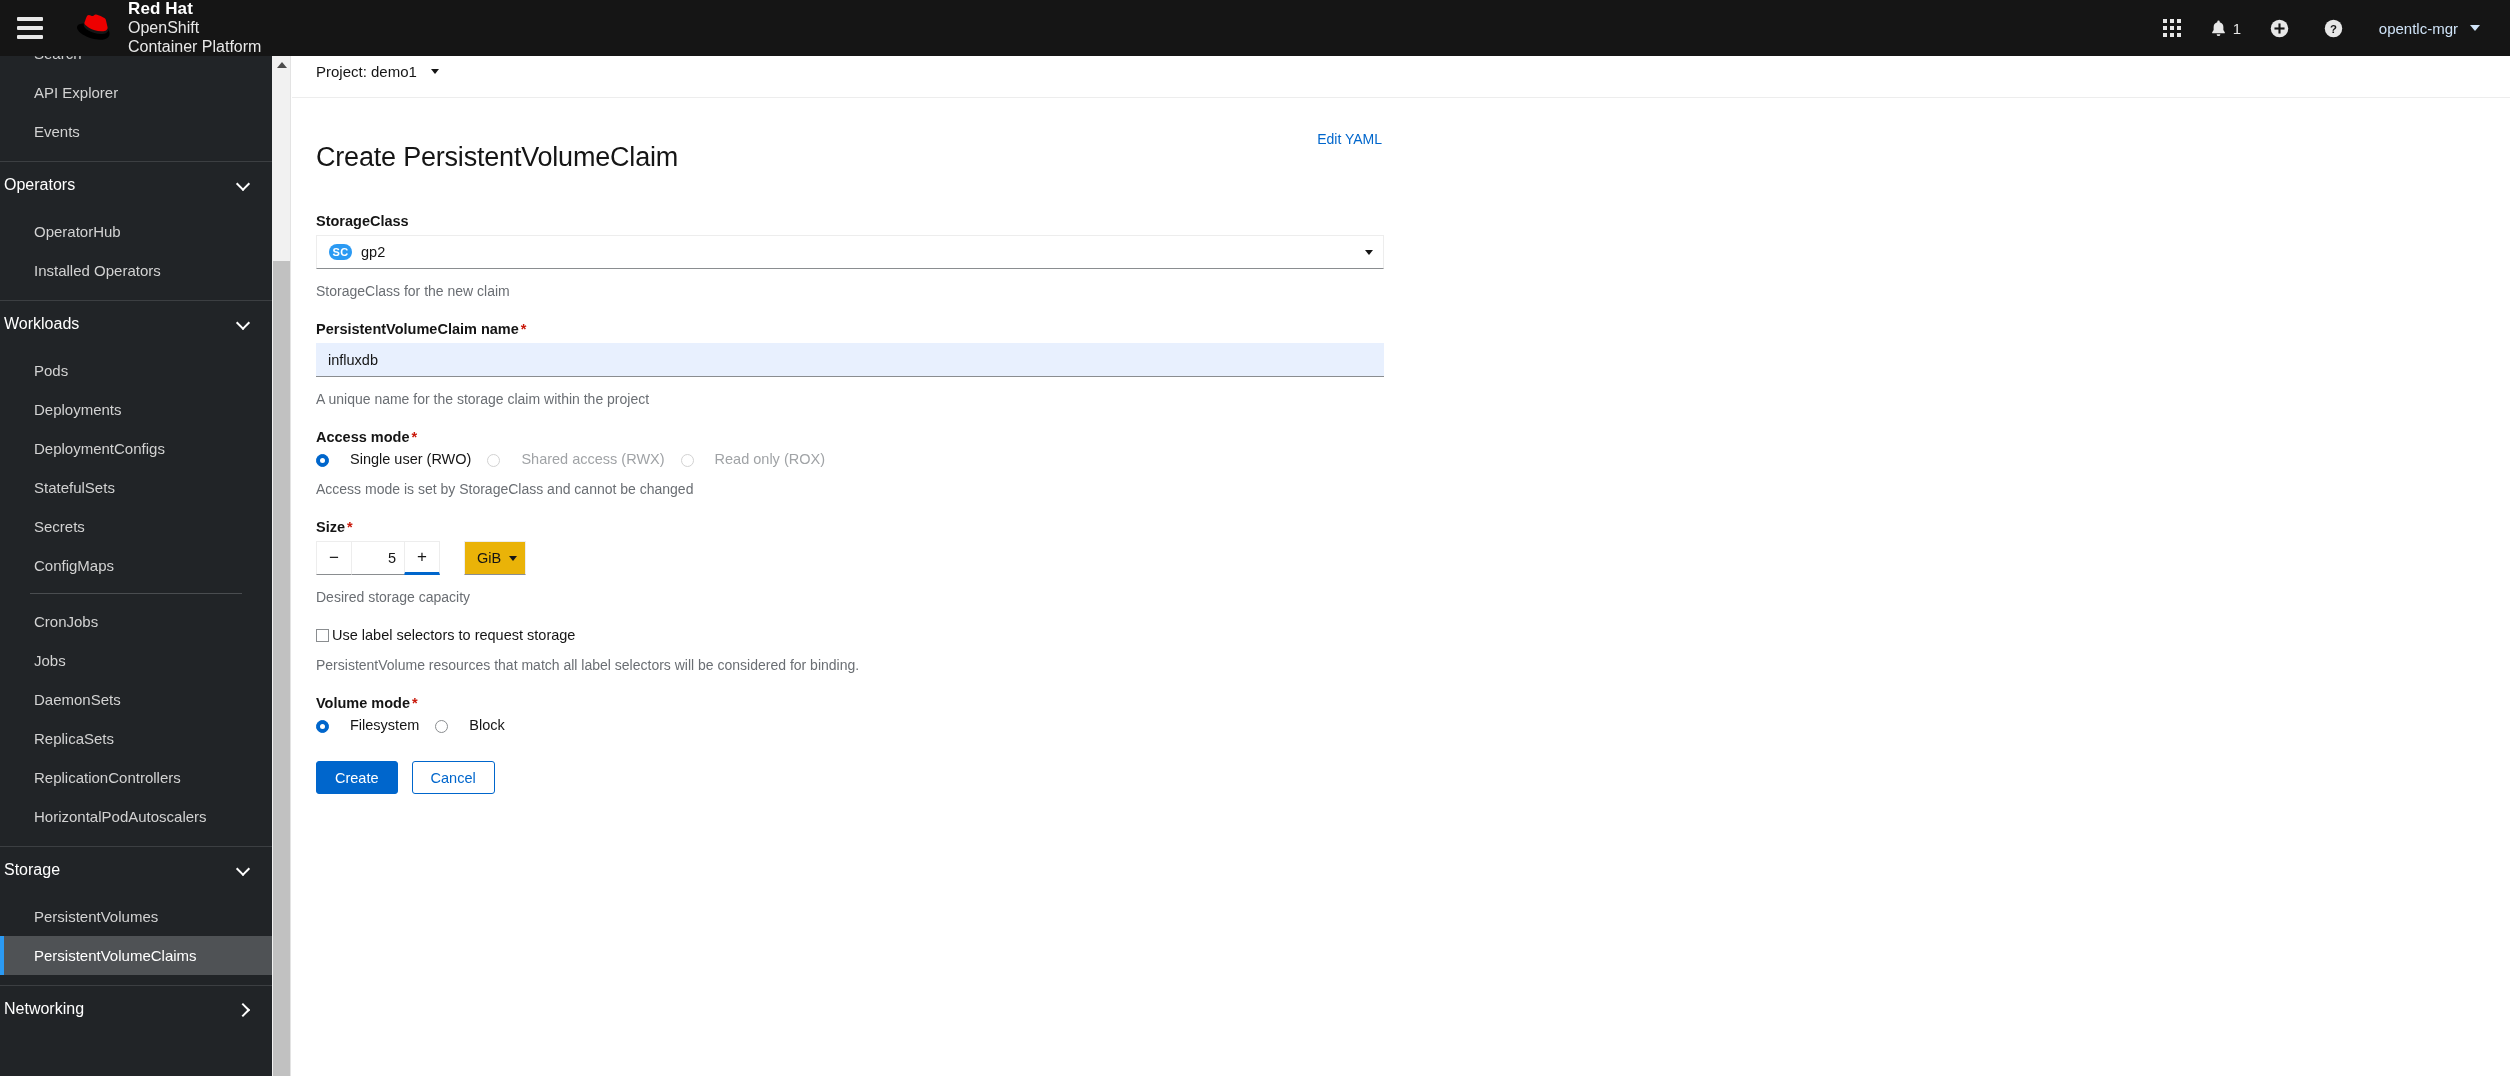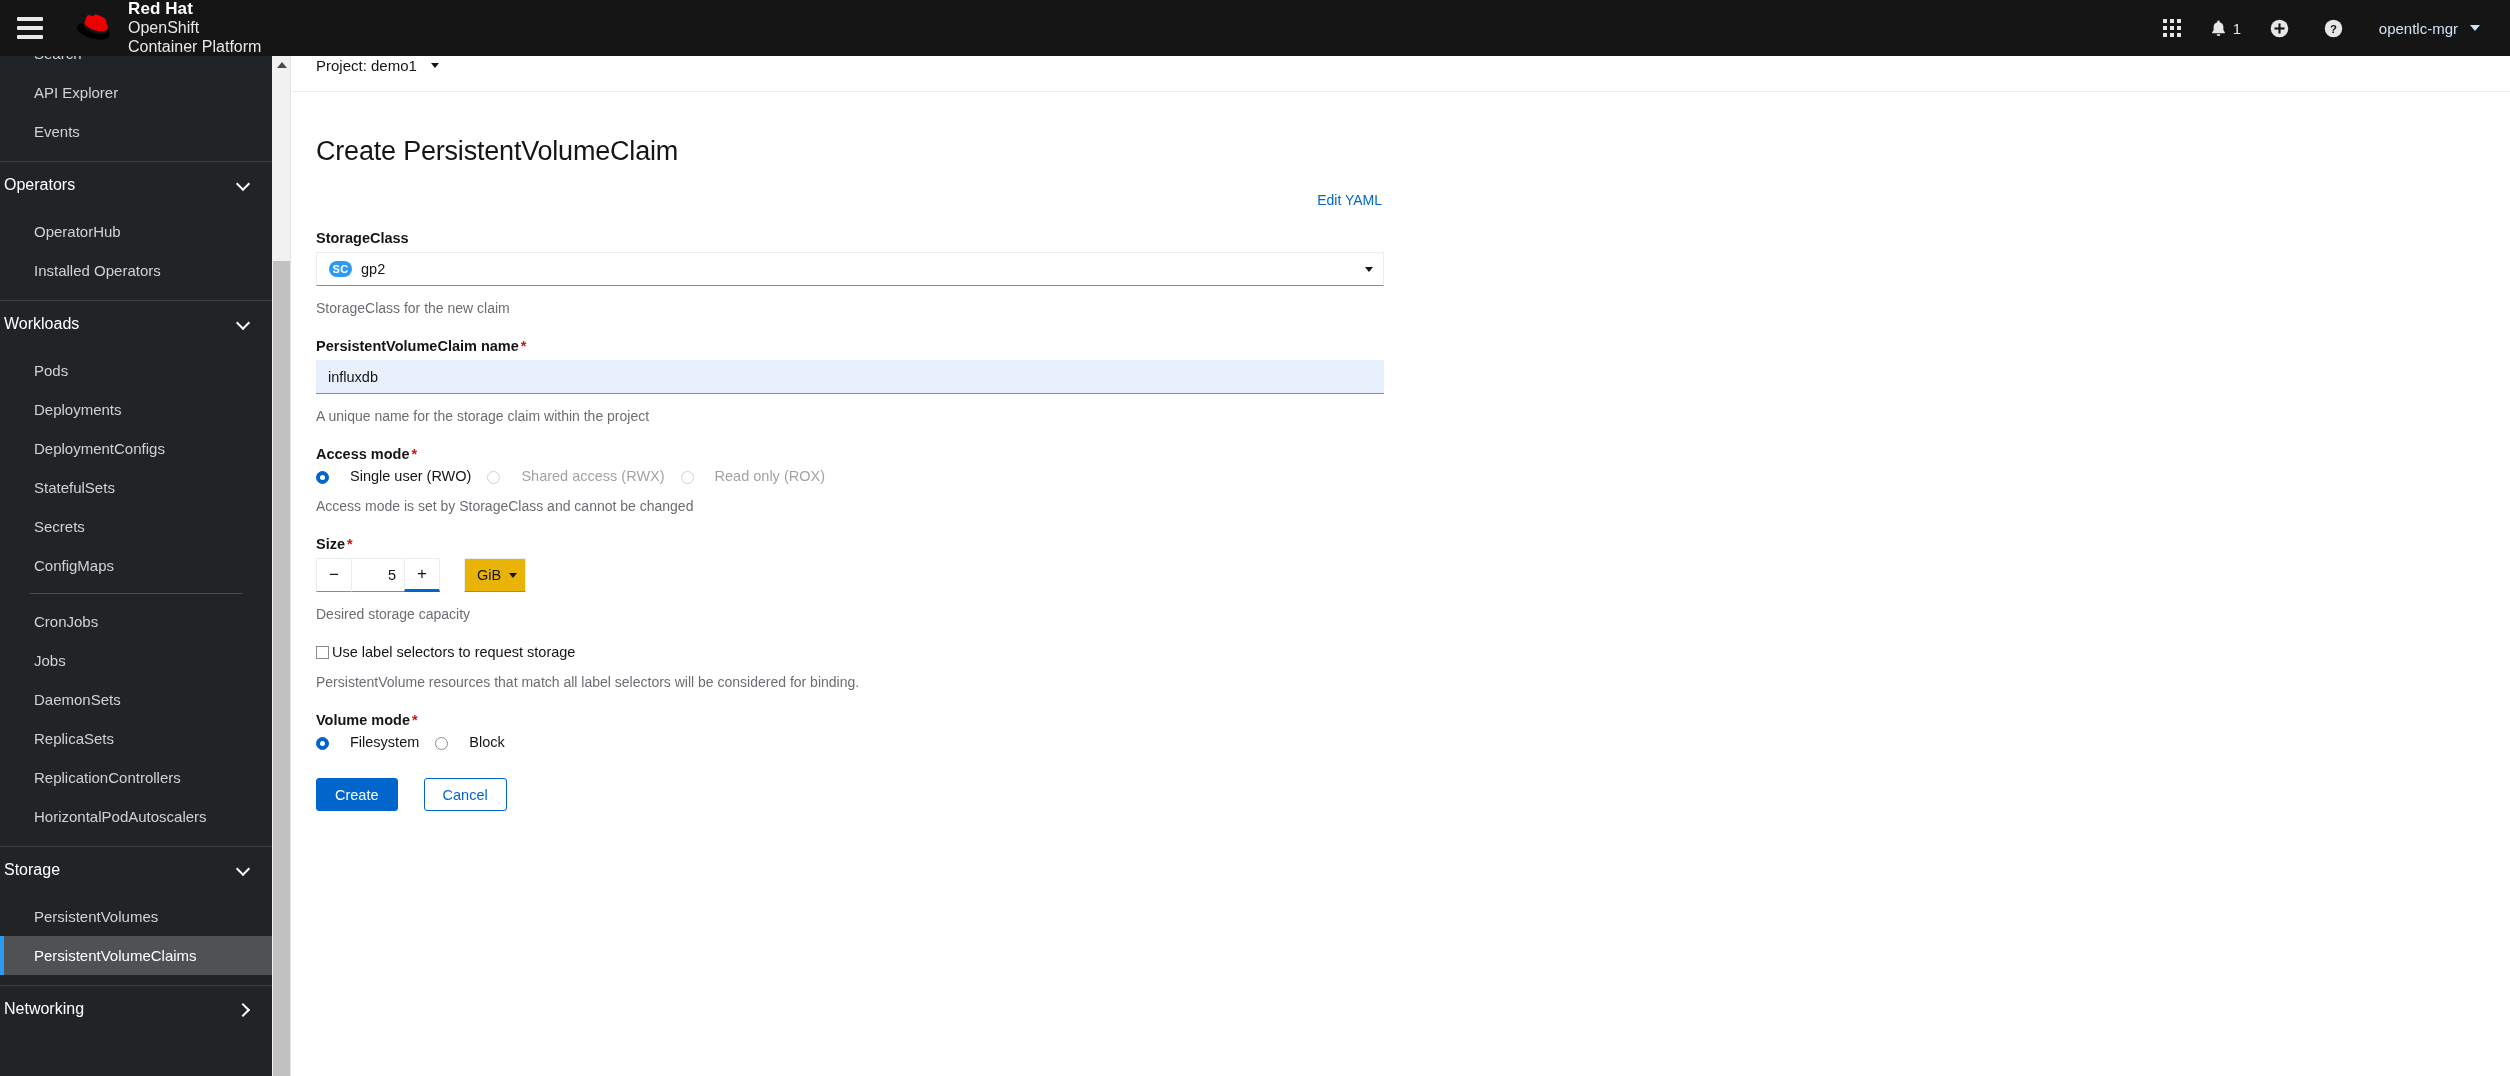--- a/index.html
+++ b/index.html
@@ -124,40 +124,39 @@
     border-bottom: 6px solid #4c4c4c;
   }
   #sb-thumb {
     position: absolute; top: 205px; left: 1px;
     width: 17px; height: 815px;
     background: #c1c1c1;
   }
 
   
   #main {
-    position: absolute; top: 40px; left: 292px;
+    position: absolute; top: 46px; left: 292px;
     width: 2218px; height: 881px;
     background: #fff;
   }
   #project-bar {
     height: 52px;
     display: flex; align-items: center;
     padding-left: 24px;
     border-bottom: 1px solid #ededed;
   }
   #project-select {
     display: flex; align-items: center; gap: 14px;
     font-size: 15px; color: #151515; cursor: pointer;
   }
   #project-select .caret-down { border-top-color: #151515; border-left-width: 4px; border-right-width: 4px; border-top-width: 5px; }
 
   #page-head {
     display: flex; align-items: flex-start;
     padding: 26px 0 0 24px;
-    flex-direction: column;
   }
   #page-title {
     font-size: 27px; font-weight: 400; color: #151515;
     letter-spacing: -0.2px;
   }
   #edit-yaml {
     margin-left: auto; margin-right: 1128px;
     font-size: 14px; color: #0066cc; cursor: pointer;
     text-decoration: none; padding-top: 7px;
   }
@@ -277,21 +276,21 @@
   .ctext { font-size: 14.5px; color: #151515; }
 
   .btn-row { display: flex; gap: 14px; margin-top: 28px; }
   .btn {
     font-size: 14.5px; padding: 0 18px; height: 33px;
     display: flex; align-items: center; justify-content: center;
     cursor: pointer; border-radius: 3px;
     font-family: "Liberation Sans", sans-serif;
   }
   .btn-primary { background: #06c; color: #fff; border: 1px solid #06c; }
-  .btn-secondary { background: #fff; color: #06c; border: 1px solid #06c; margin-left: 12px; }
+  .btn-secondary { background: #fff; color: #06c; border: 1px solid #06c; }
 </style>
 </head>
 <body>
 
 <div id="masthead">
   <div id="hamburger">
     <span></span>
       <span></span>
       <span></span>
   </div>

